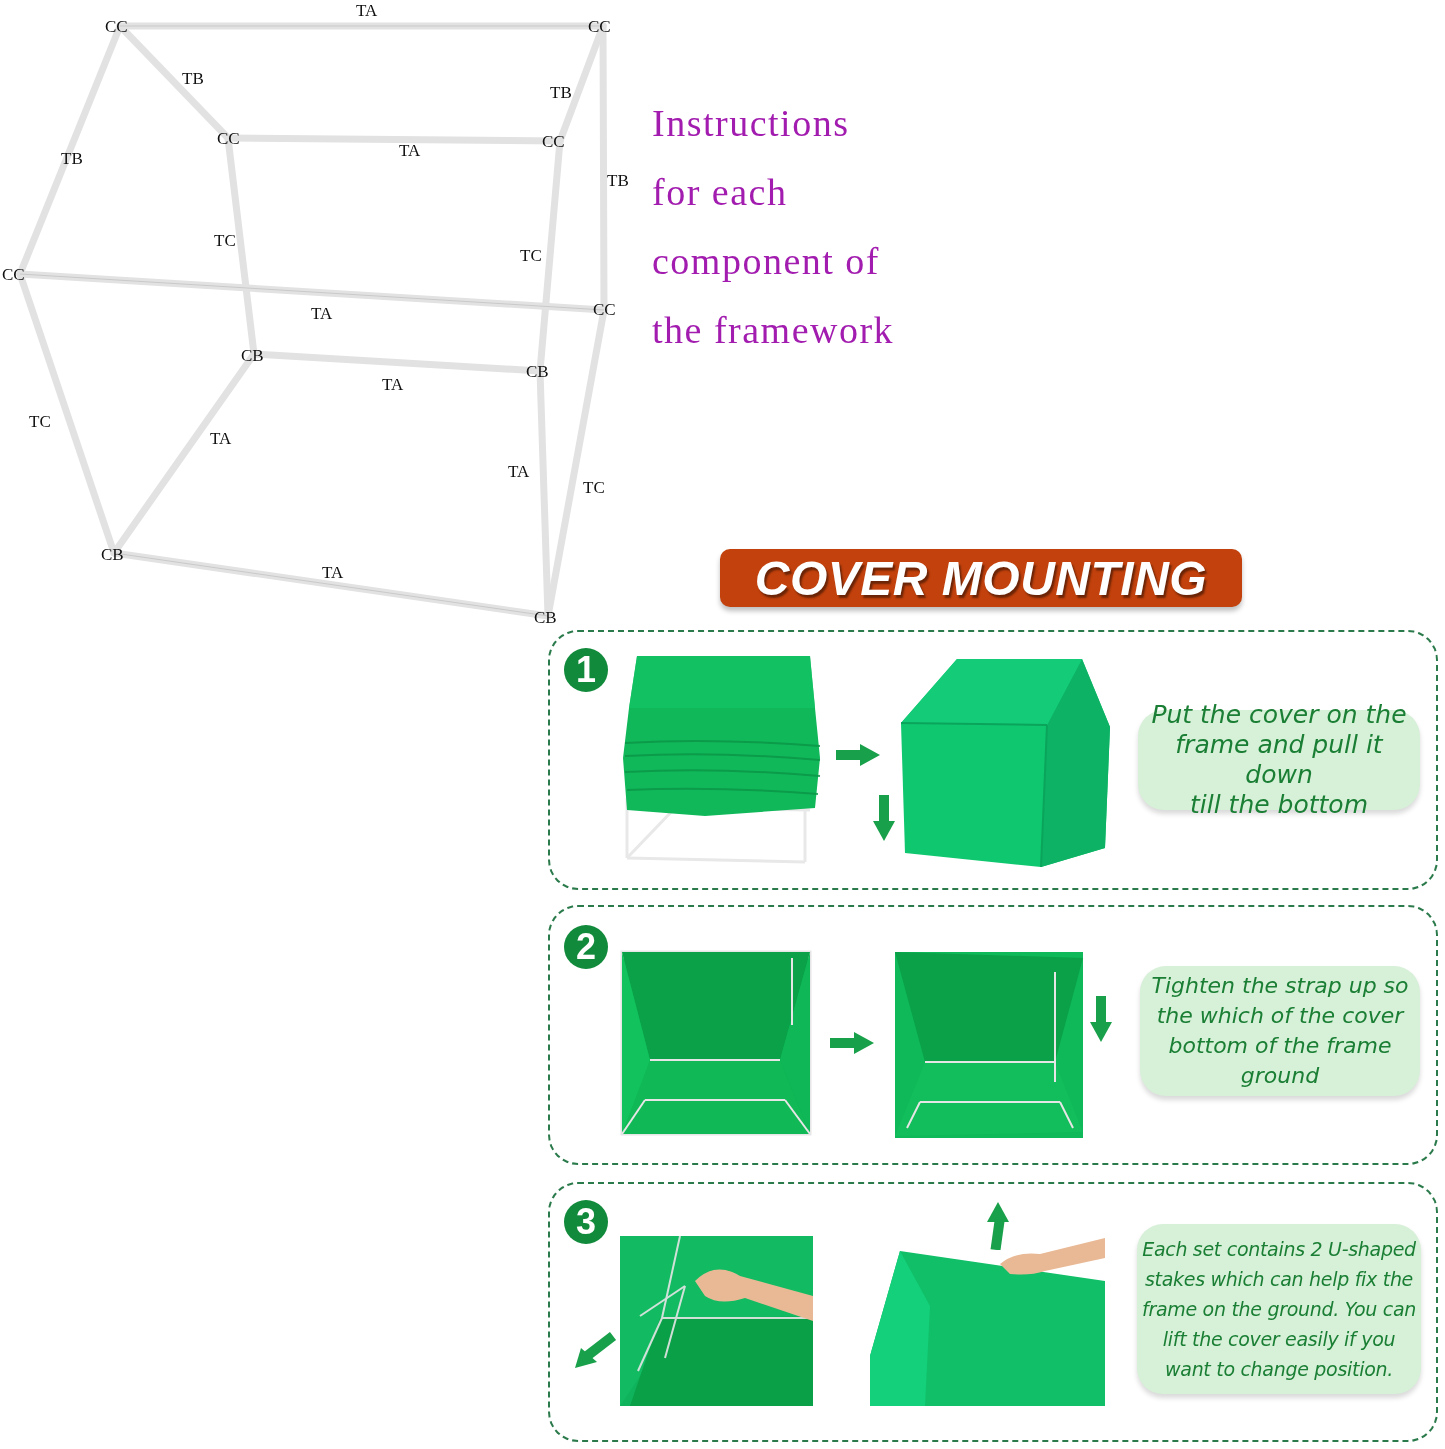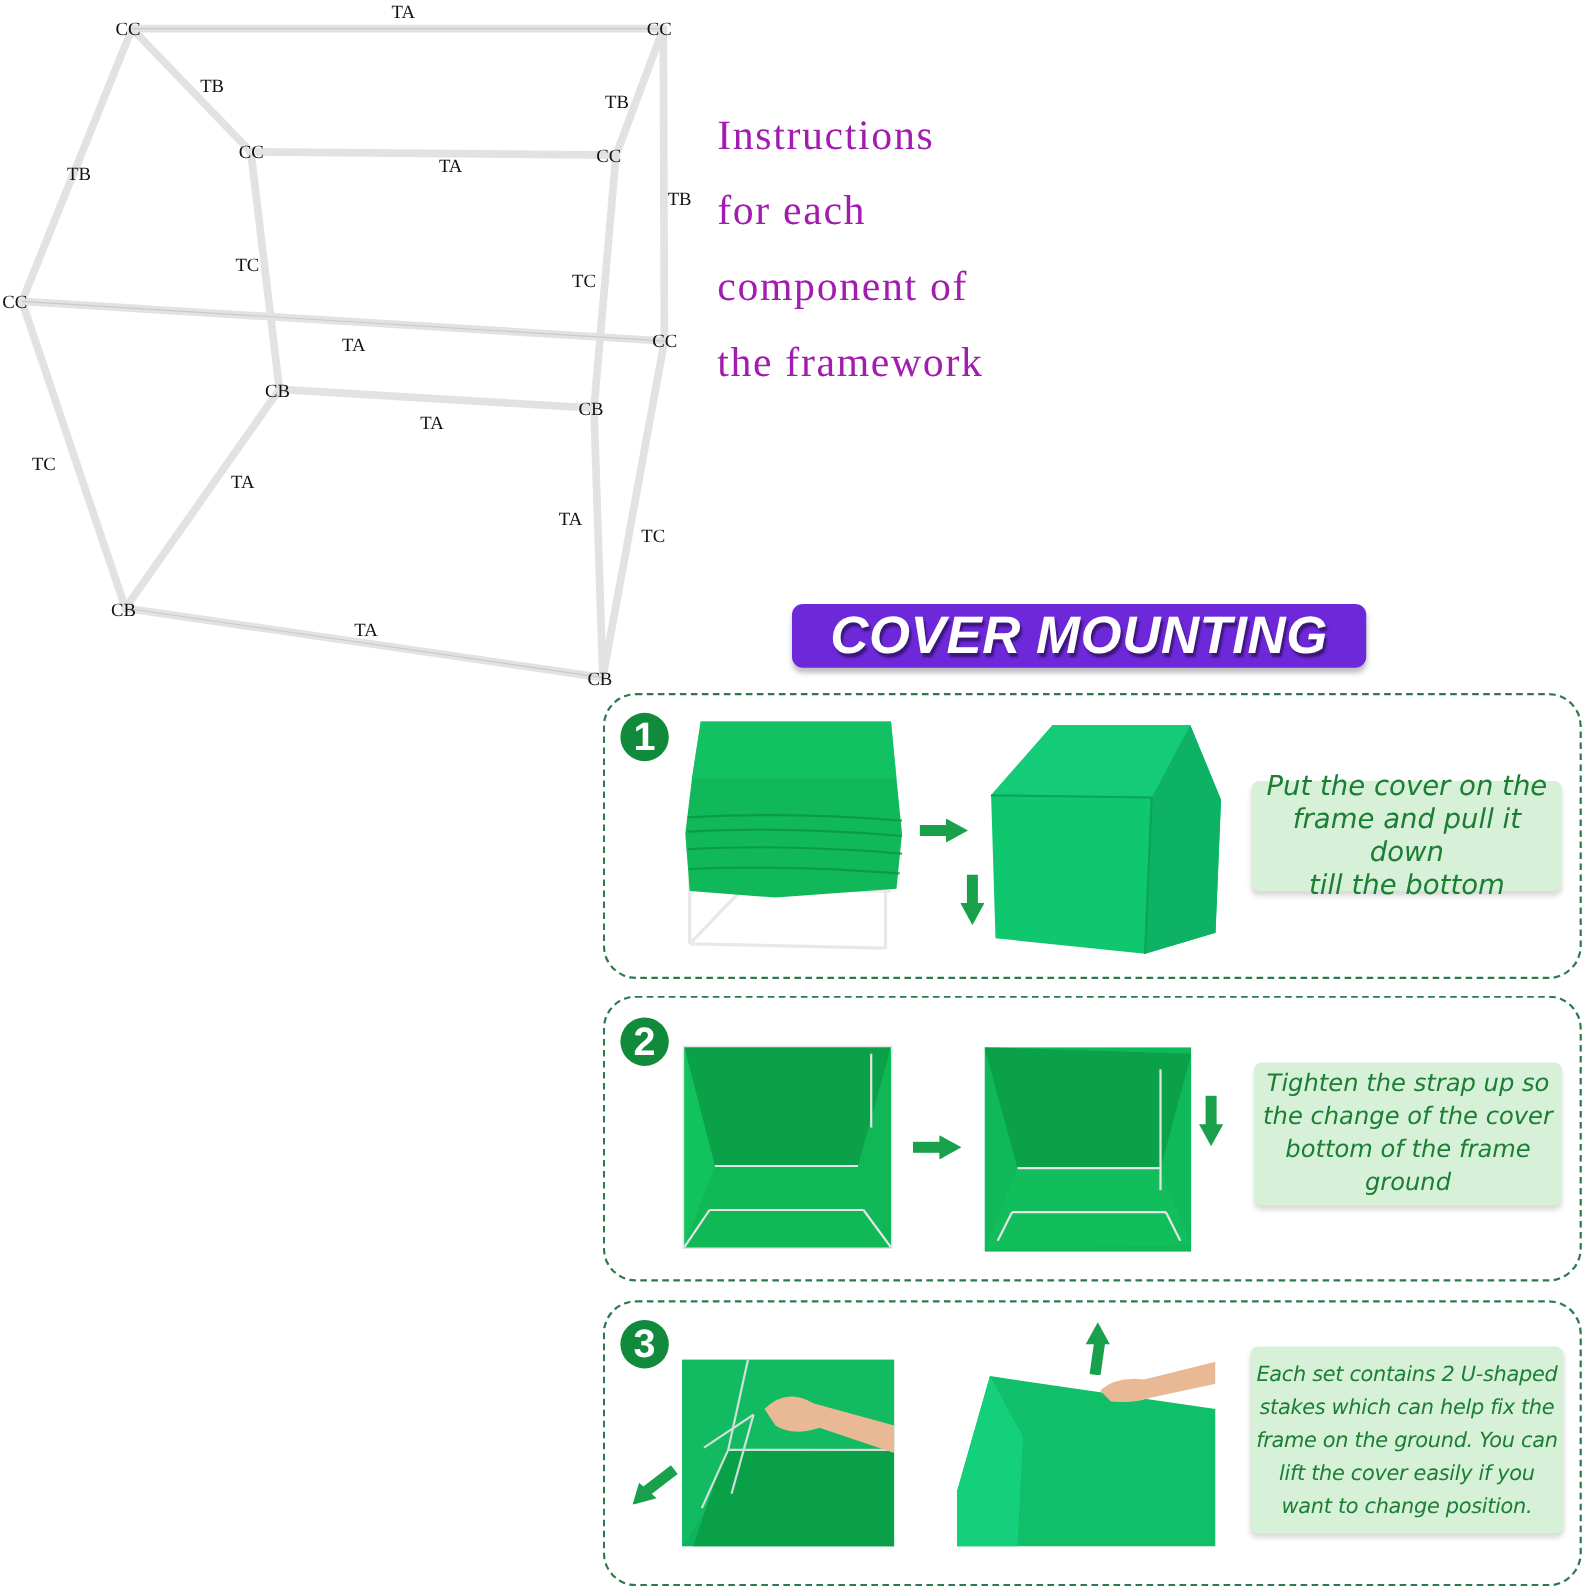--- a/index.html
+++ b/index.html
@@ -1,25 +1,25 @@
 <!DOCTYPE html>
 <html><head>
 <meta charset="utf-8">
 <style>
   html, body { margin: 0; padding: 0; background: #ffffff; }
   body { width: 1445px; height: 1449px; position: relative; overflow: hidden; font-family: "Liberation Sans", sans-serif; }
   #frame-svg { position: absolute; left: 0; top: 0; width: 640px; height: 640px; }
   .frame-label { position: absolute; font-family: "Liberation Serif", serif; font-size: 17px; color: #111; line-height: 1; }
   .instructions { position: absolute; left: 652px; top: 98px; font-family: "Liberation Serif", serif; color: #a21caf; font-size: 38px; letter-spacing: 1.5px; }
   .instructions div { height: 69px; line-height: 50px; }
-  .banner { position: absolute; left: 720px; top: 549px; width: 522px; height: 58px; background: #6d28d9; border-radius: 10px; box-shadow: 0 4px 5px rgba(0,0,0,0.25); display: flex; align-items: center; justify-content: center; }
+  .banner { position: absolute; left: 720px; top: 549px; width: 522px; height: 58px; background: #c2410c; border-radius: 10px; box-shadow: 0 4px 5px rgba(0,0,0,0.25); display: flex; align-items: center; justify-content: center; }
   .banner span { font-family: "Liberation Sans", sans-serif; font-weight: bold; font-style: italic; color: #fff; font-size: 48px; letter-spacing: 0.5px; text-shadow: 2px 3px 2px rgba(0,0,0,0.45); }
   .step-box { position: absolute; left: 548px; width: 890px; border: 2px dashed #2b7a4b; border-radius: 30px; box-sizing: border-box; }
   .step-num { position: absolute; width: 44px; height: 44px; border-radius: 50%; background: #118a3b; color: #fff; font-weight: bold; font-size: 36px; display: flex; align-items: center; justify-content: center; font-family: "Liberation Sans", sans-serif; }
-  .caption { position: absolute; background: #d7f0d8; border-radius: 7px; box-shadow: 0 4px 5px rgba(0,0,0,0.15); color: #1a7f34; font-style: italic; text-align: center; display: flex; flex-direction: column; justify-content: center; font-family: "DejaVu Sans", sans-serif; }
+  .caption { position: absolute; background: #d7f0d8; border-radius: 26px; box-shadow: 0 4px 5px rgba(0,0,0,0.15); color: #1a7f34; font-style: italic; text-align: center; display: flex; flex-direction: column; justify-content: center; font-family: "DejaVu Sans", sans-serif; }
   .arrow { position: absolute; }
   .photo { position: absolute; overflow: hidden; }
 </style>
 </head>
 <body>
 
 <svg id="frame-svg" viewBox="0 0 640 640">
   <g stroke="#e2e2e2" stroke-width="7" stroke-linecap="round" fill="none">
 
     <line x1="120" y1="26" x2="603" y2="26"></line>
@@ -170,21 +170,21 @@
   </g>
 </svg>
 <div class="arrow" style="left:1090px;top:996px;">
   <svg width="22" height="46" viewBox="0 0 22 46">
       <rect x="6" y="0" width="10" height="28" fill="#19a04a"></rect>
       <polygon points="0,26 22,26 11,46" fill="#19a04a"></polygon>
     </svg>
 </div>
 <div class="caption" style="left:1140px;top:966px;width:280px;height:130px;font-size:22px;line-height:30px;">
   <div>Tighten the strap up so</div>
-  <div>the change of the cover</div>
+  <div>the which of the cover</div>
   <div>bottom of the frame ground</div>
 </div>
 
 <div class="step-box" style="top:1182px;height:260px;">
   <div class="step-num" style="left:14px;top:16px;">3</div>
 </div>
 <div class="arrow" style="left:575px;top:1332px;">
   <svg width="42" height="36" viewBox="0 0 42 36">
       <polygon points="0,36 6,16 22,30" fill="#19a04a"></polygon>
       <line x1="12" y1="24" x2="38" y2="4" stroke="#19a04a" stroke-width="10"></line>

